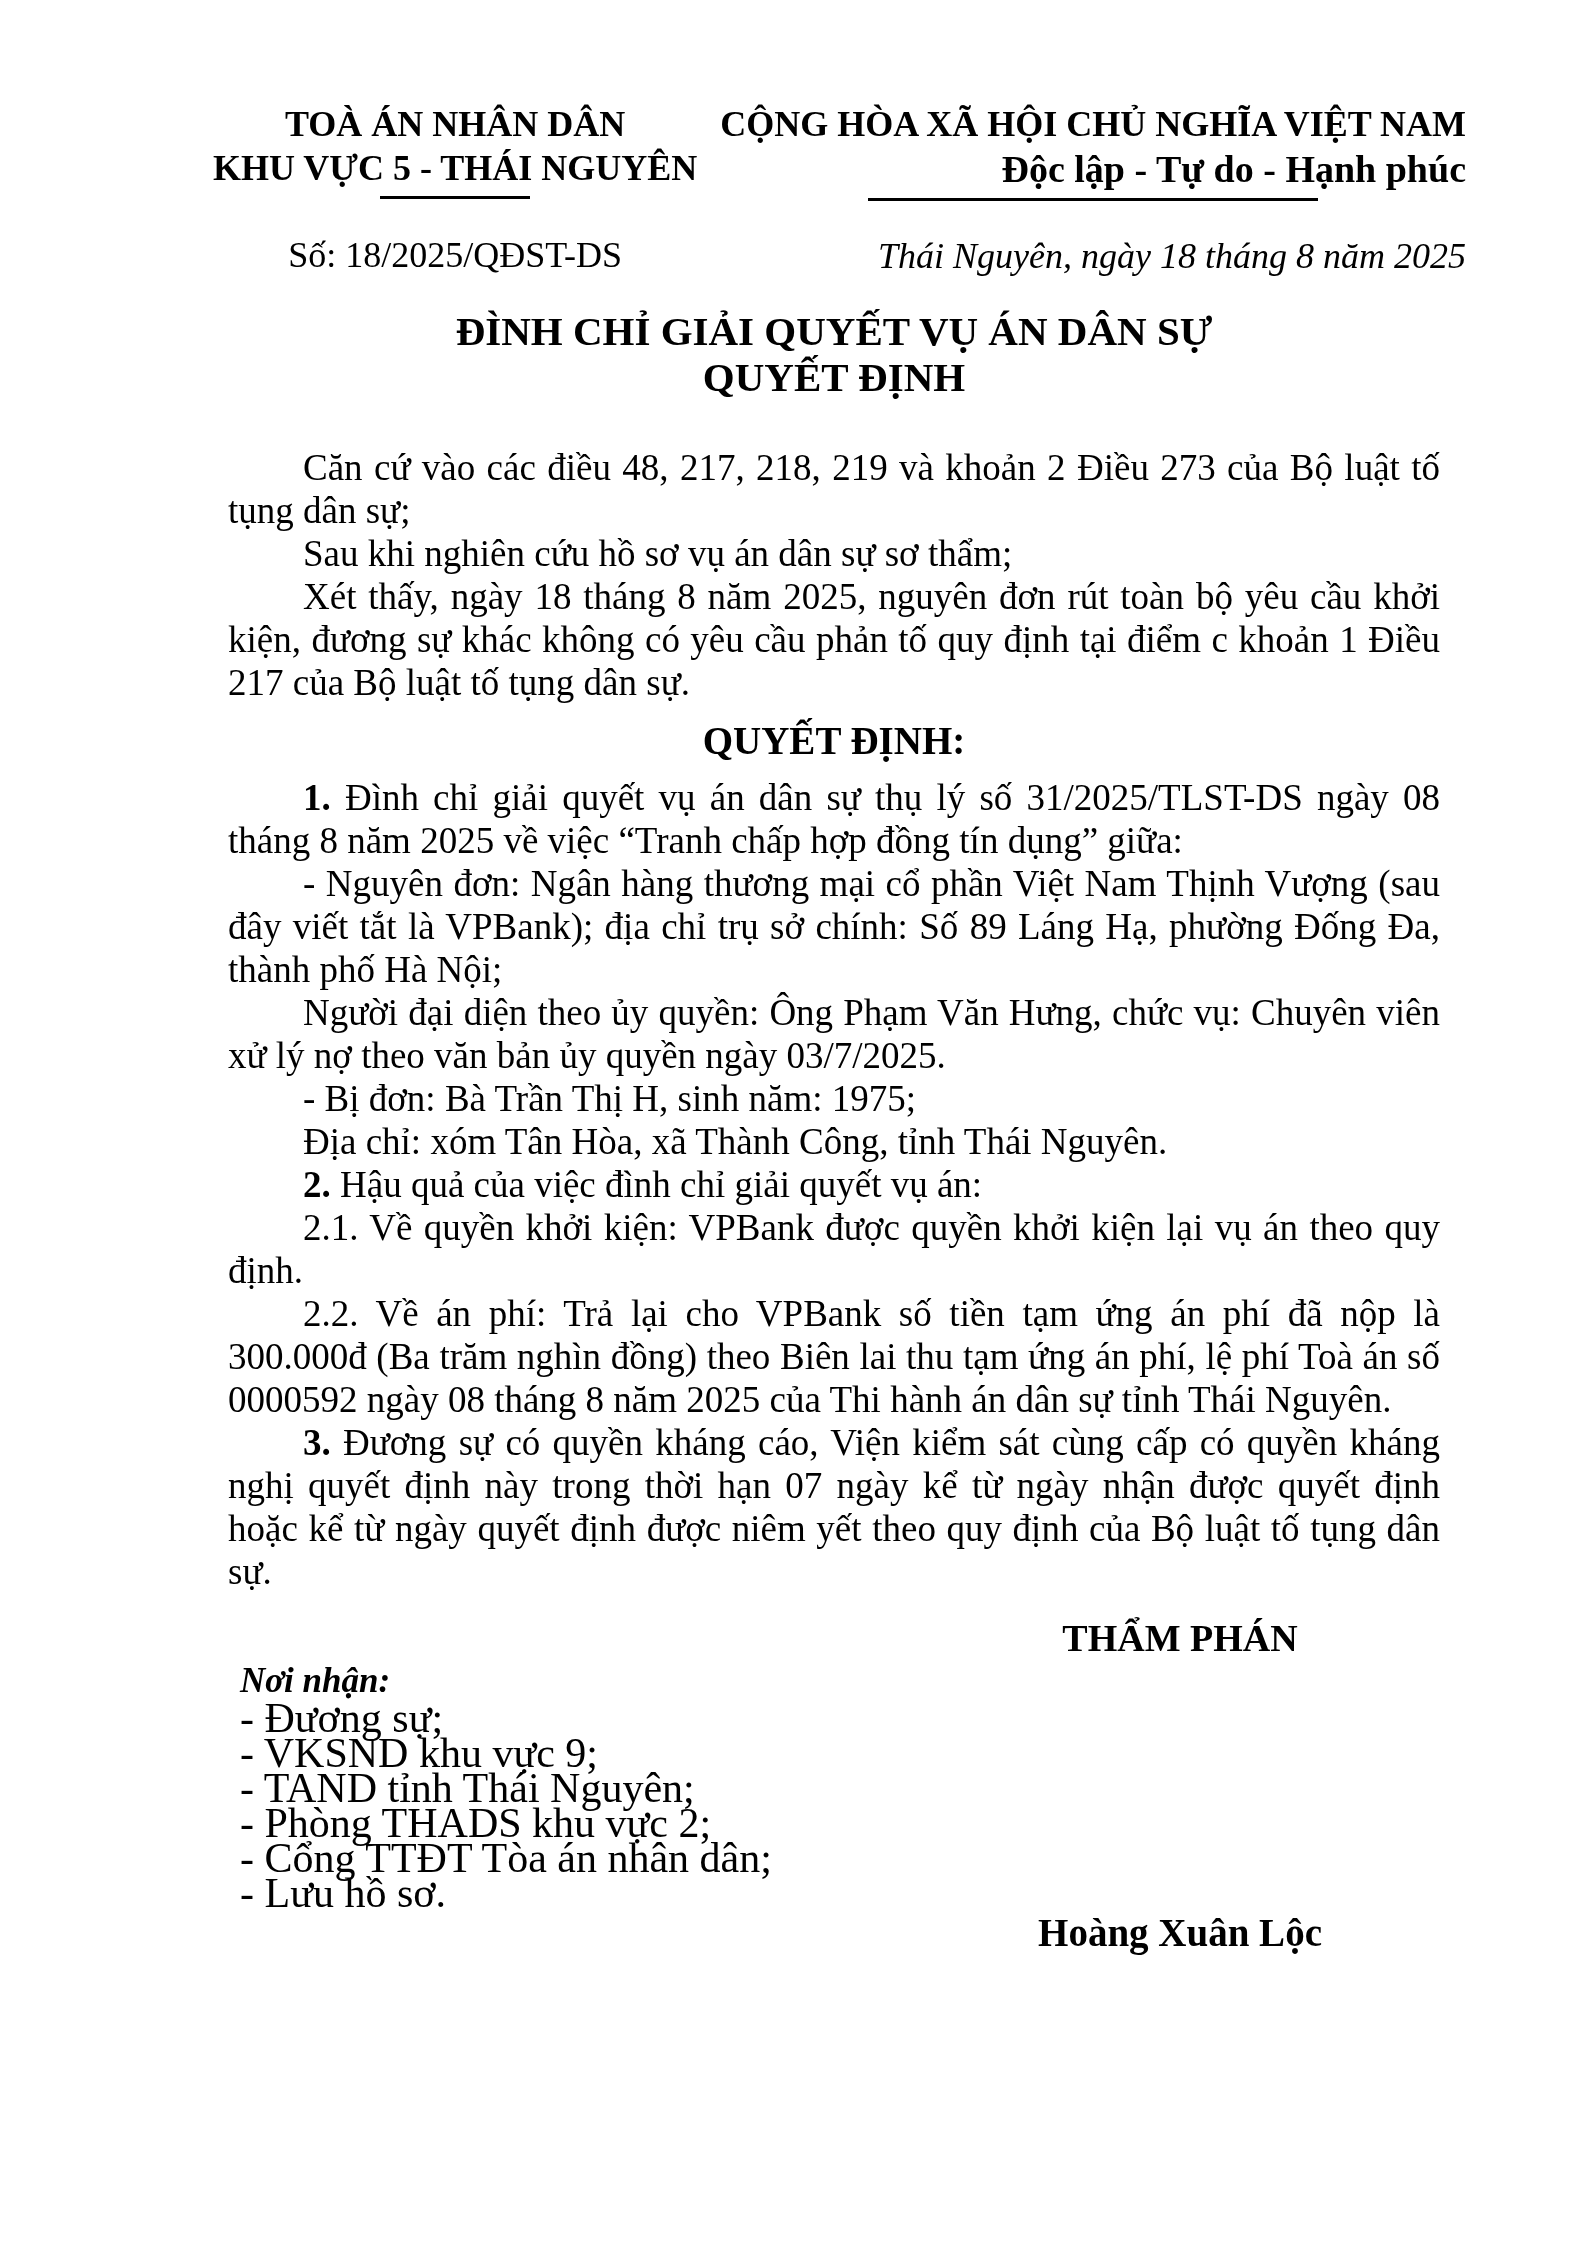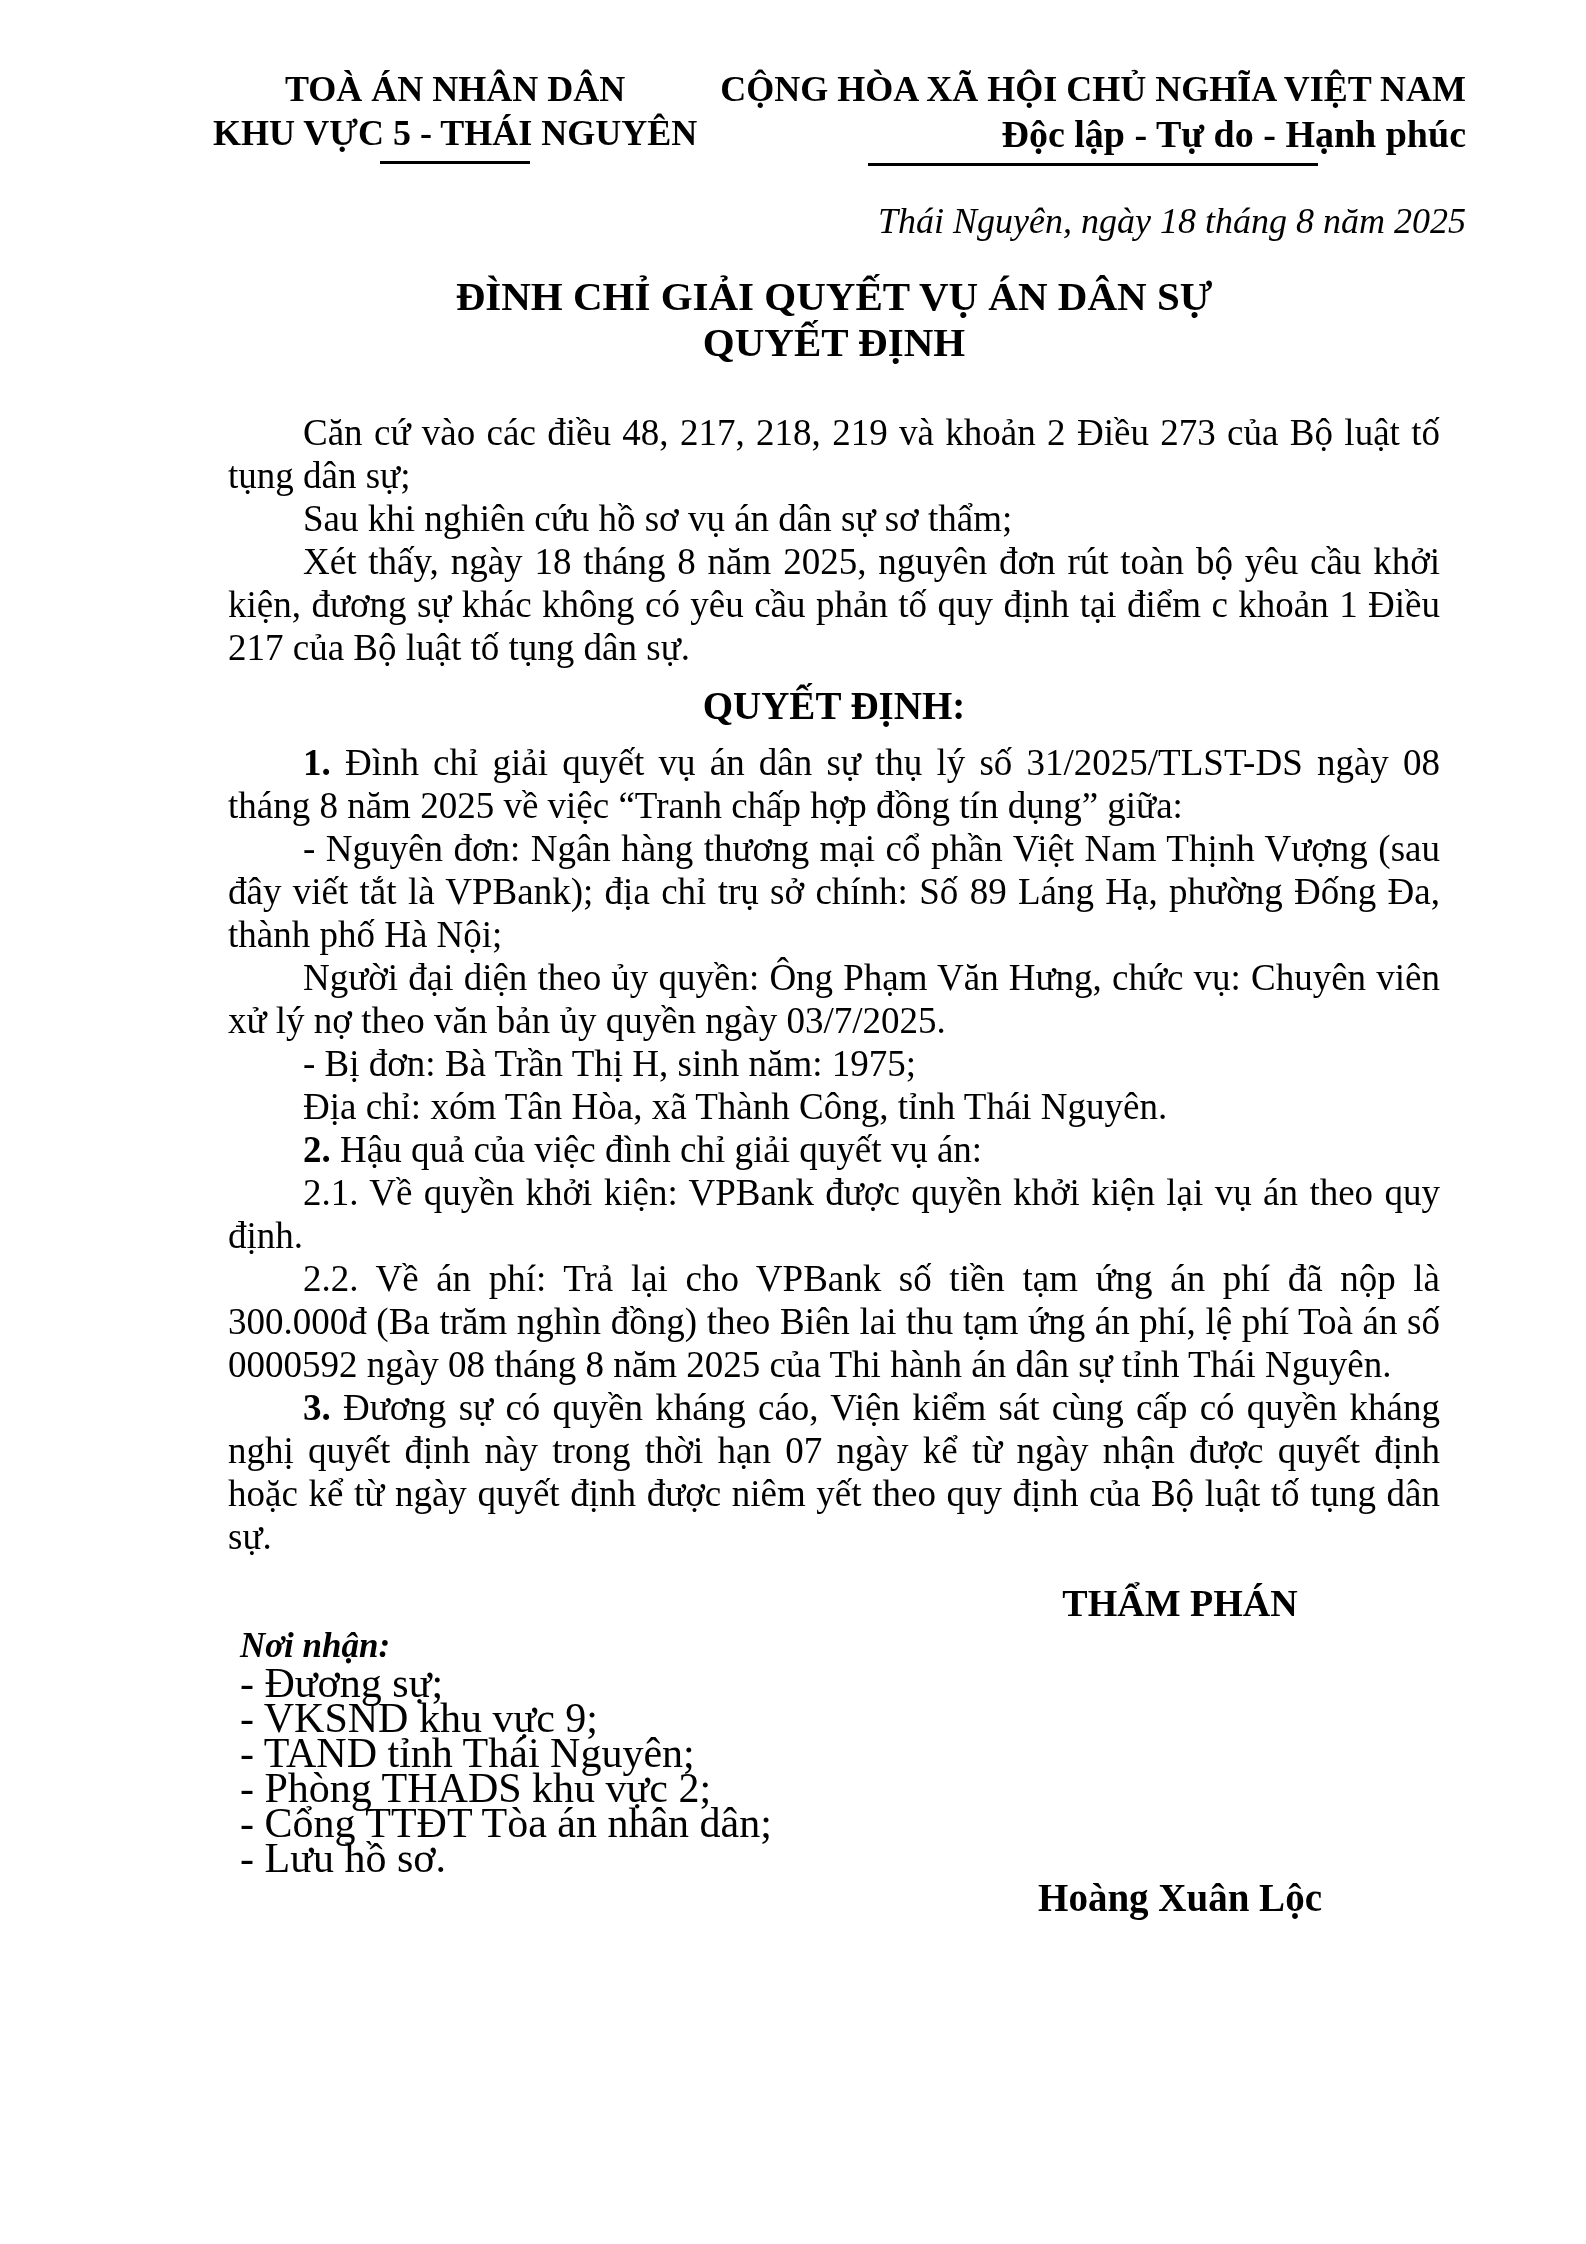--- a/index.html
+++ b/index.html
@@ -13,21 +13,21 @@
     height: 2244px;
     background: #ffffff;
     color: #000000;
     font-family: "Liberation Serif", "DejaVu Serif", serif;
     overflow: hidden;
   }
 
   
   .header {
     display: flex;
-    padding: 67px 120px 0 170px;
+    padding: 102px 120px 0 170px;
     margin-left: 20px;
   }
   .header-left {
     width: 545px;
     text-align: center;
   }
   .header-right {
     margin-left: auto;
     width: 760px;
     text-align: right;
@@ -137,20 +137,21 @@
 </head>
 <body>
 
 <div class="page">
 
   <div class="header">
     <div class="header-left">
       <div class="header-line">TOÀ ÁN NHÂN DÂN</div>
       <div class="header-line">KHU VỰC 5 - THÁI NGUYÊN</div>
       <div class="rule rule-left"></div>
+      <div class="doc-number">Số: 18/2025/QĐST-DS</div>
     </div>
     <div class="header-right">
       <div class="header-line">CỘNG HÒA XÃ HỘI CHỦ NGHĨA VIỆT NAM</div>
       <div class="motto-line">Độc lập - Tự do - Hạnh phúc</div>
       <div class="rule rule-right"></div>
       <div class="dateline">Thái Nguyên, ngày 18 tháng 8 năm 2025</div>
     </div>
   </div>
 
   <div class="content">

